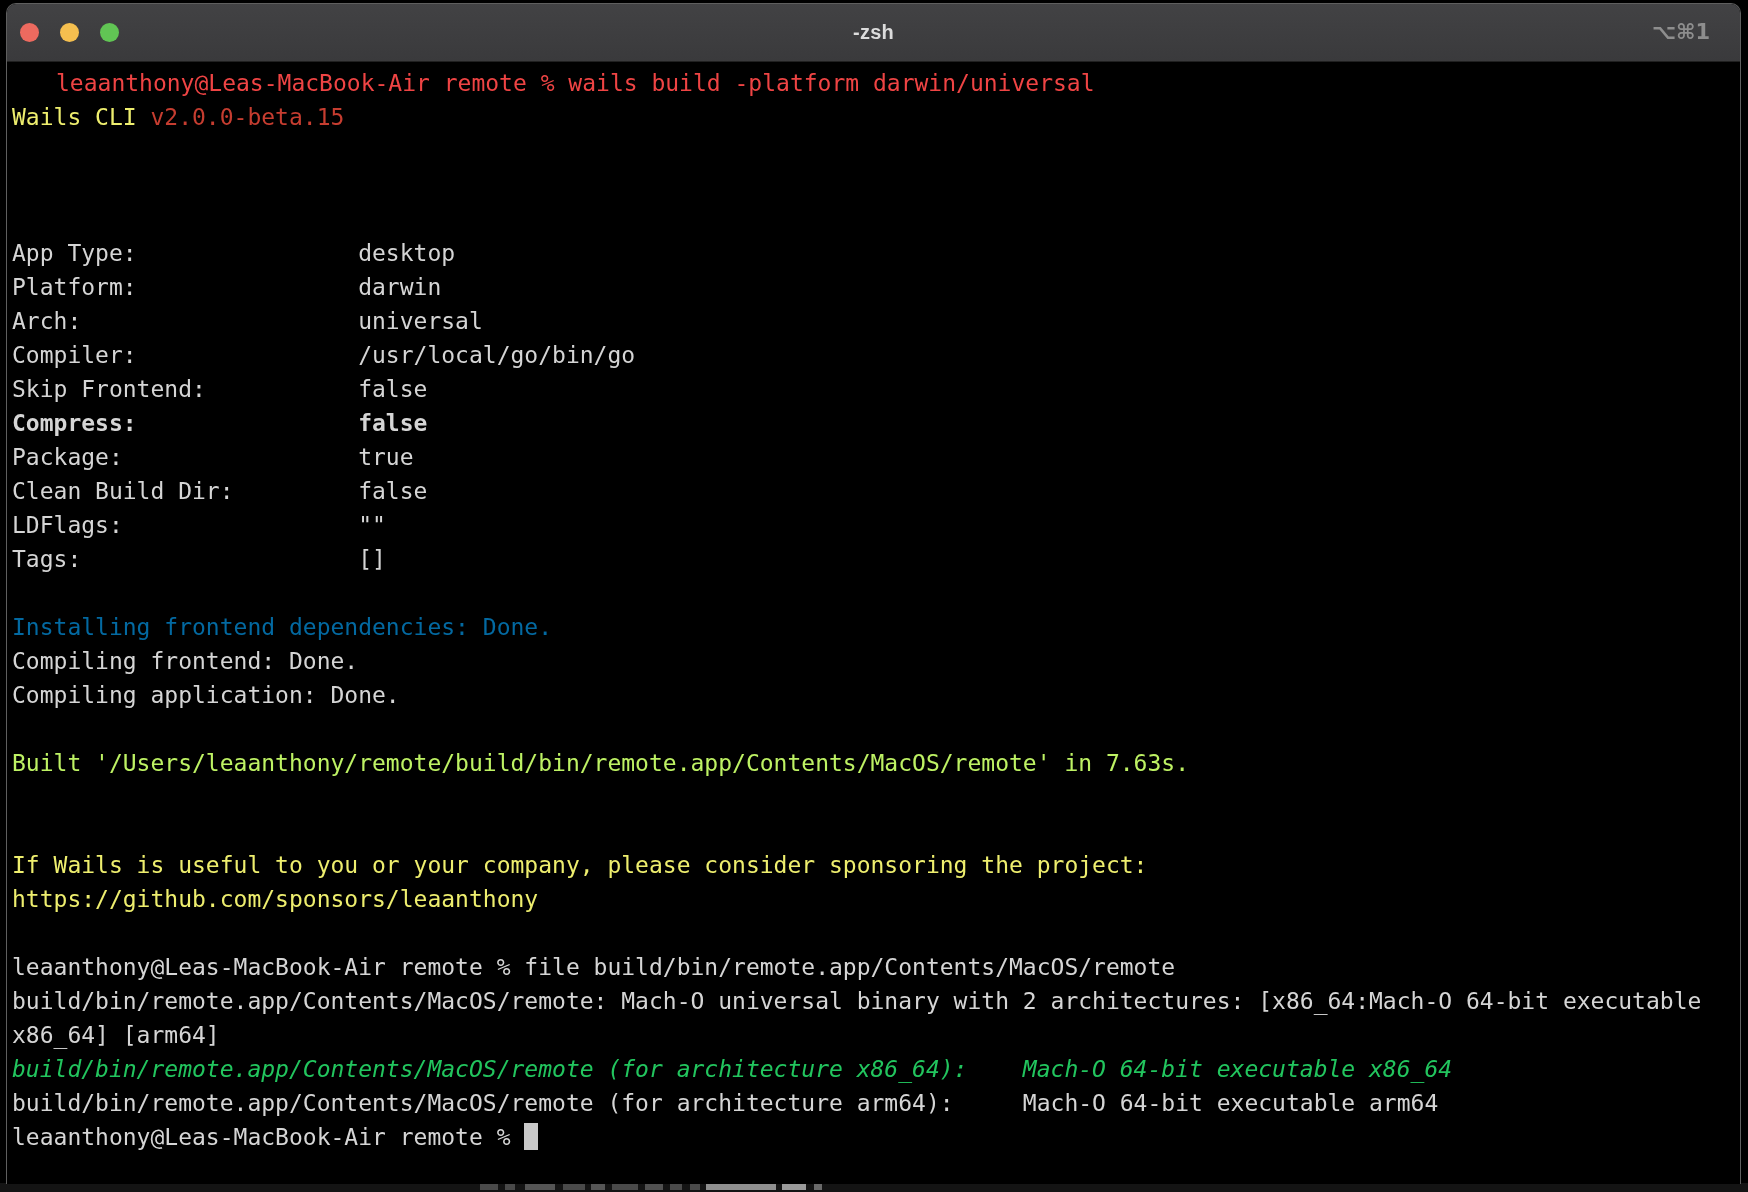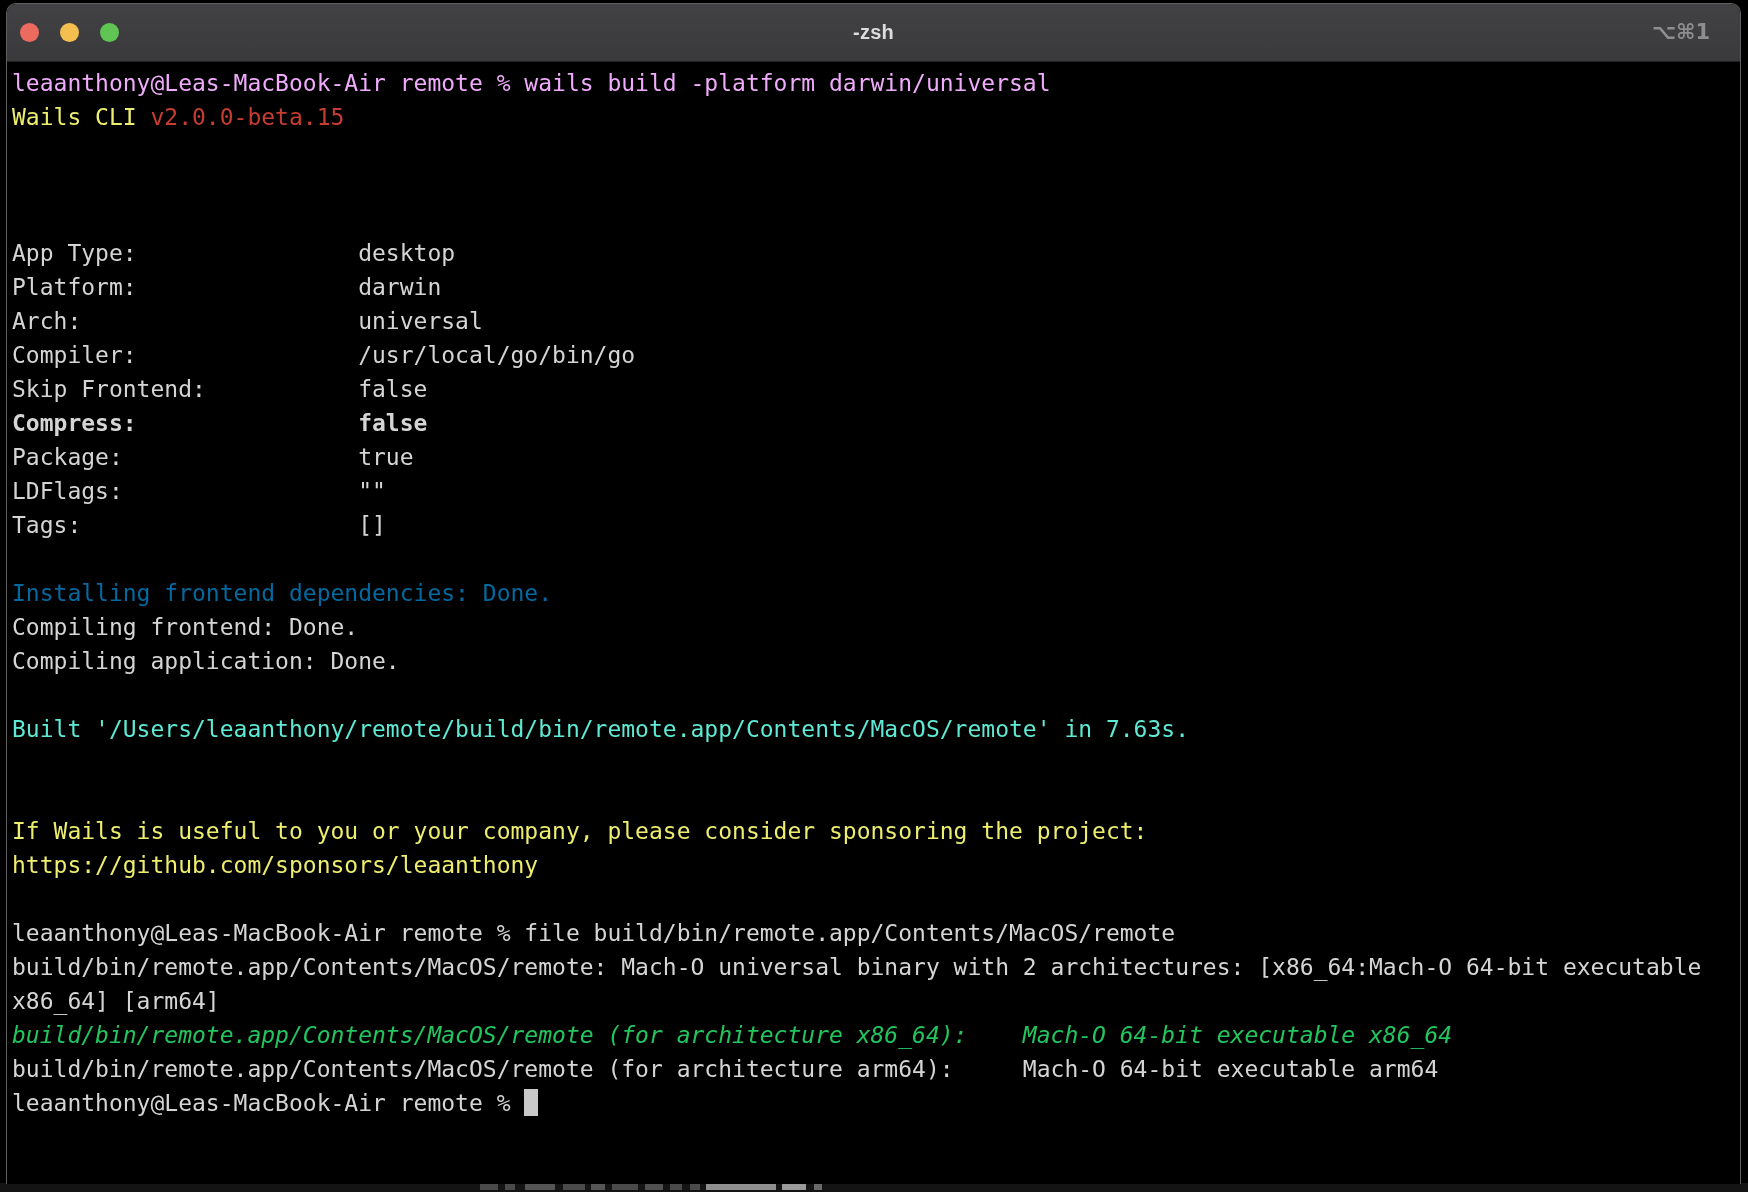--- a/index.html
+++ b/index.html
@@ -126,40 +126,41 @@
   <div class="titlebar">
     <div class="lights">
       <button class="light" style="background: rgb(237, 106, 95);"></button>
       <button class="light" style="background: rgb(245, 191, 79);"></button>
       <button class="light" style="background: rgb(97, 197, 84);"></button>
     </div>
     <div class="title">-zsh</div>
     <div class="shortcut">⌥⌘1</div>
   </div>
   <div class="term">
-      <div class="line"><span style="color: #f0abfc;">leaanthony@Leas-MacBook-Air remote % wails build -platform darwin/universal</span></div>
+      <div class="line"><span style="color: #ef4444; margin-left: 44px;">leaanthony@Leas-MacBook-Air remote % wails build -platform darwin/universal</span></div>
       <div class="line"><span style="color: rgb(238, 238, 110);">Wails CLI </span><span style="color: rgb(198, 61, 48);">v2.0.0-beta.15</span></div>
       <div class="line"></div>
       <div class="line"></div>
       <div class="line"></div>
       <div class="line"><span style="color: rgb(213, 213, 213);">App Type:                desktop</span></div>
       <div class="line"><span style="color: rgb(213, 213, 213);">Platform:                darwin</span></div>
       <div class="line"><span style="color: rgb(213, 213, 213);">Arch:                    universal</span></div>
       <div class="line"><span style="color: rgb(213, 213, 213);">Compiler:                /usr/local/go/bin/go</span></div>
       <div class="line"><span style="color: rgb(213, 213, 213);">Skip Frontend:           false</span></div>
       <div class="line"><span style="color: rgb(213, 213, 213); font-weight: bold;">Compress:                false</span></div>
       <div class="line"><span style="color: rgb(213, 213, 213);">Package:                 true</span></div>
+      <div class="line"><span style="color: rgb(213, 213, 213);">Clean Build Dir:         false</span></div>
       <div class="line"><span style="color: rgb(213, 213, 213);">LDFlags:                 ""</span></div>
       <div class="line"><span style="color: rgb(213, 213, 213);">Tags:                    []</span></div>
       <div class="line"></div>
       <div class="line"><span style="color: #0369a1;">Installing frontend dependencies: Done.</span></div>
       <div class="line"><span style="color: rgb(213, 213, 213);">Compiling frontend: Done.</span></div>
       <div class="line"><span style="color: rgb(213, 213, 213);">Compiling application: Done.</span></div>
       <div class="line"></div>
-      <div class="line"><span style="color: #5eead4; text-align: center;">Built '/Users/leaanthony/remote/build/bin/remote.app/Contents/MacOS/remote' in 7.63s.</span></div>
+      <div class="line"><span style="color: #bef264; text-align: center;">Built '/Users/leaanthony/remote/build/bin/remote.app/Contents/MacOS/remote' in 7.63s.</span></div>
       <div class="line"></div>
       <div class="line"></div>
       <div class="line"><span style="color: rgb(238, 238, 110);">If Wails is useful to you or your company, please consider sponsoring the project:</span></div>
       <div class="line"><span style="color: rgb(238, 238, 110);">https://github.com/sponsors/leaanthony</span></div>
       <div class="line"></div>
       <div class="line"><span style="color: rgb(213, 213, 213);">leaanthony@Leas-MacBook-Air remote % file build/bin/remote.app/Contents/MacOS/remote</span></div>
       <div class="line"><span style="color: rgb(213, 213, 213);">build/bin/remote.app/Contents/MacOS/remote: Mach-O universal binary with 2 architectures: [x86_64:Mach-O 64-bit executable</span></div>
       <div class="line"><span style="color: rgb(213, 213, 213);">x86_64] [arm64]</span></div>
       <div class="line"><span style="color: #22c55e; font-style: italic;">build/bin/remote.app/Contents/MacOS/remote (for architecture x86_64):    Mach-O 64-bit executable x86_64</span></div>
       <div class="line"><span style="color: rgb(213, 213, 213);">build/bin/remote.app/Contents/MacOS/remote (for architecture arm64):     Mach-O 64-bit executable arm64</span></div>

